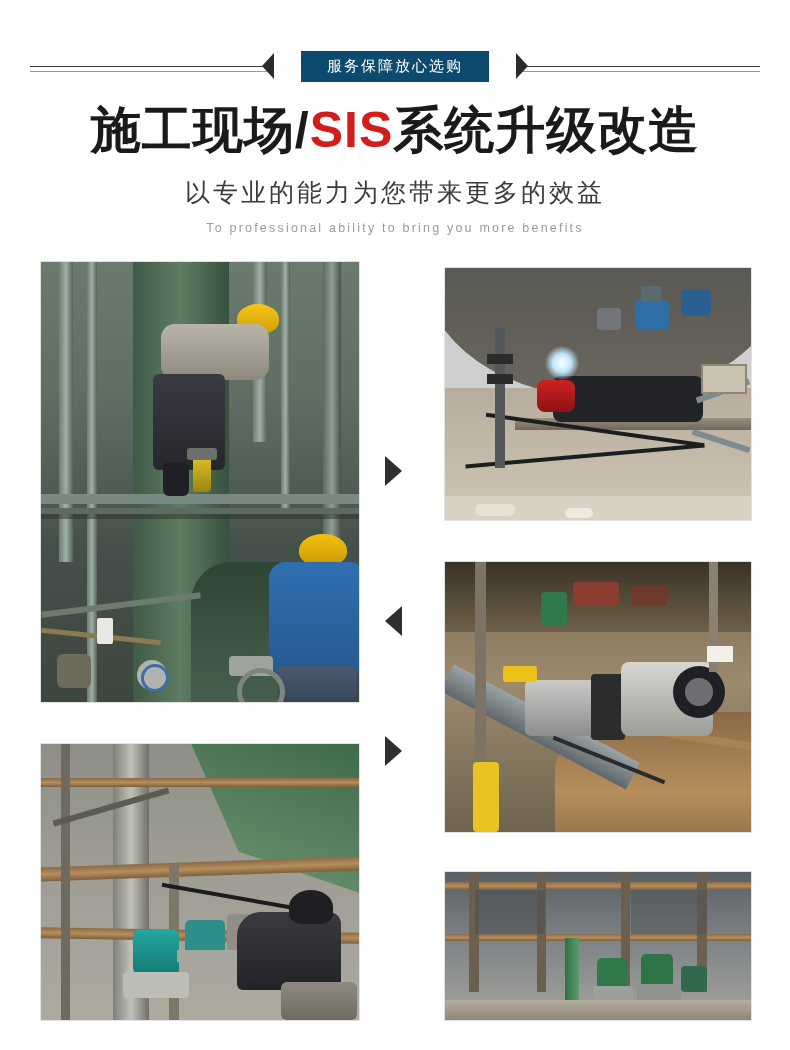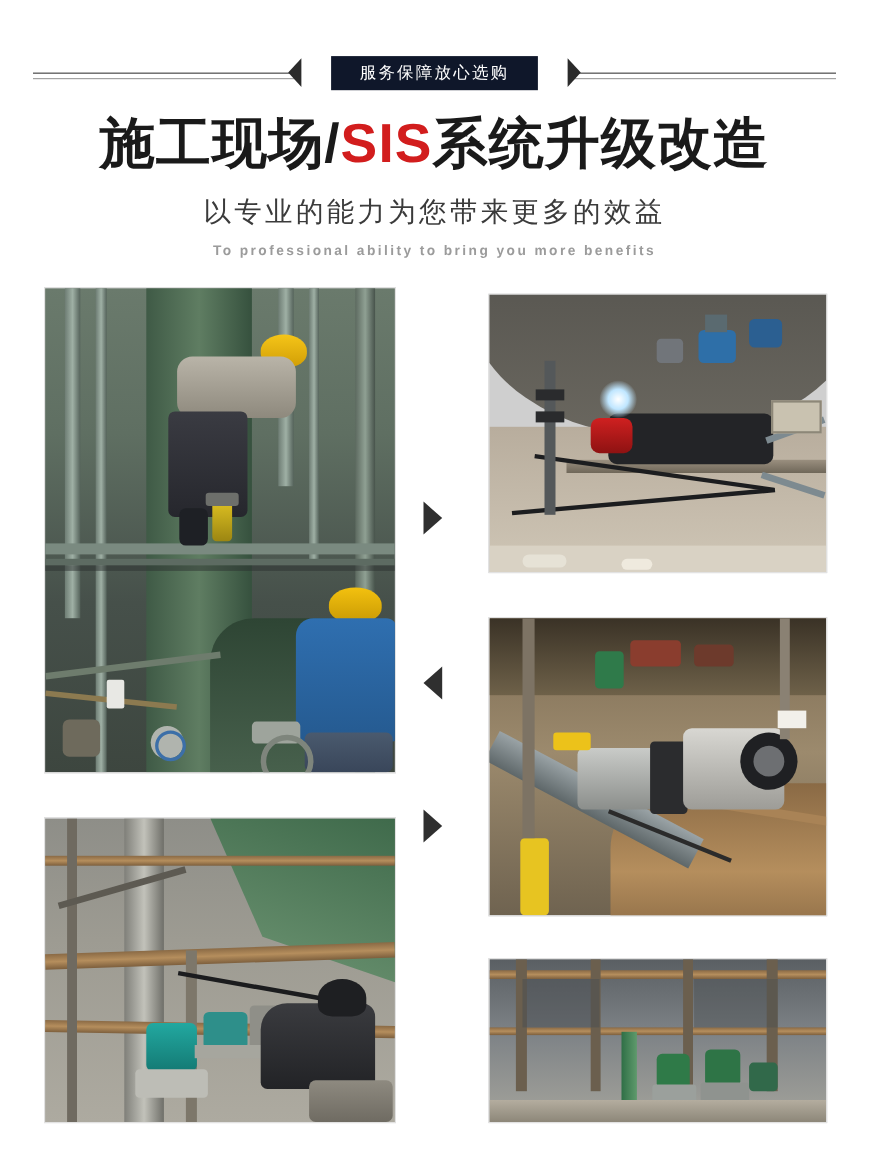--- a/index.html
+++ b/index.html
@@ -30,21 +30,21 @@
     height: 1px;
     background: #3a3a3a;
   }
   .ribbon .rule.left  { left: 30px;  right: 520px; }
   .ribbon .rule.right { right: 30px; left: 520px; }
   .ribbon .rule.left2  { left: 30px;  right: 520px; margin-top: 5px; background:#9a9a9a; }
   .ribbon .rule.right2 { right: 30px; left: 520px; margin-top: 5px; background:#9a9a9a; }
 
   .ribbon .tag {
     position: relative;
-    background: #0f172a;
+    background: #0c4a6e;
     color: #ffffff;
     font-size: 15px;
     letter-spacing: 2px;
     padding: 6px 26px;
     z-index: 2;
   }
   .ribbon .cap {
     position: absolute;
     top: 50%;
     transform: translateY(-50%);
@@ -83,21 +83,20 @@
     font-size: 25px;
     color: #3b3b3b;
     letter-spacing: 3px;
   }
   .subline-en {
     text-align: center;
     margin-top: 12px;
     font-size: 12.5px;
     color: #9b9b9b;
     letter-spacing: 2.2px;
-    font-weight: bold;
   }
 
   
   .gallery {
     position: relative;
     margin: 26px 40px 0 40px;
     height: 760px;
   }
   .photo {
     position: absolute;

